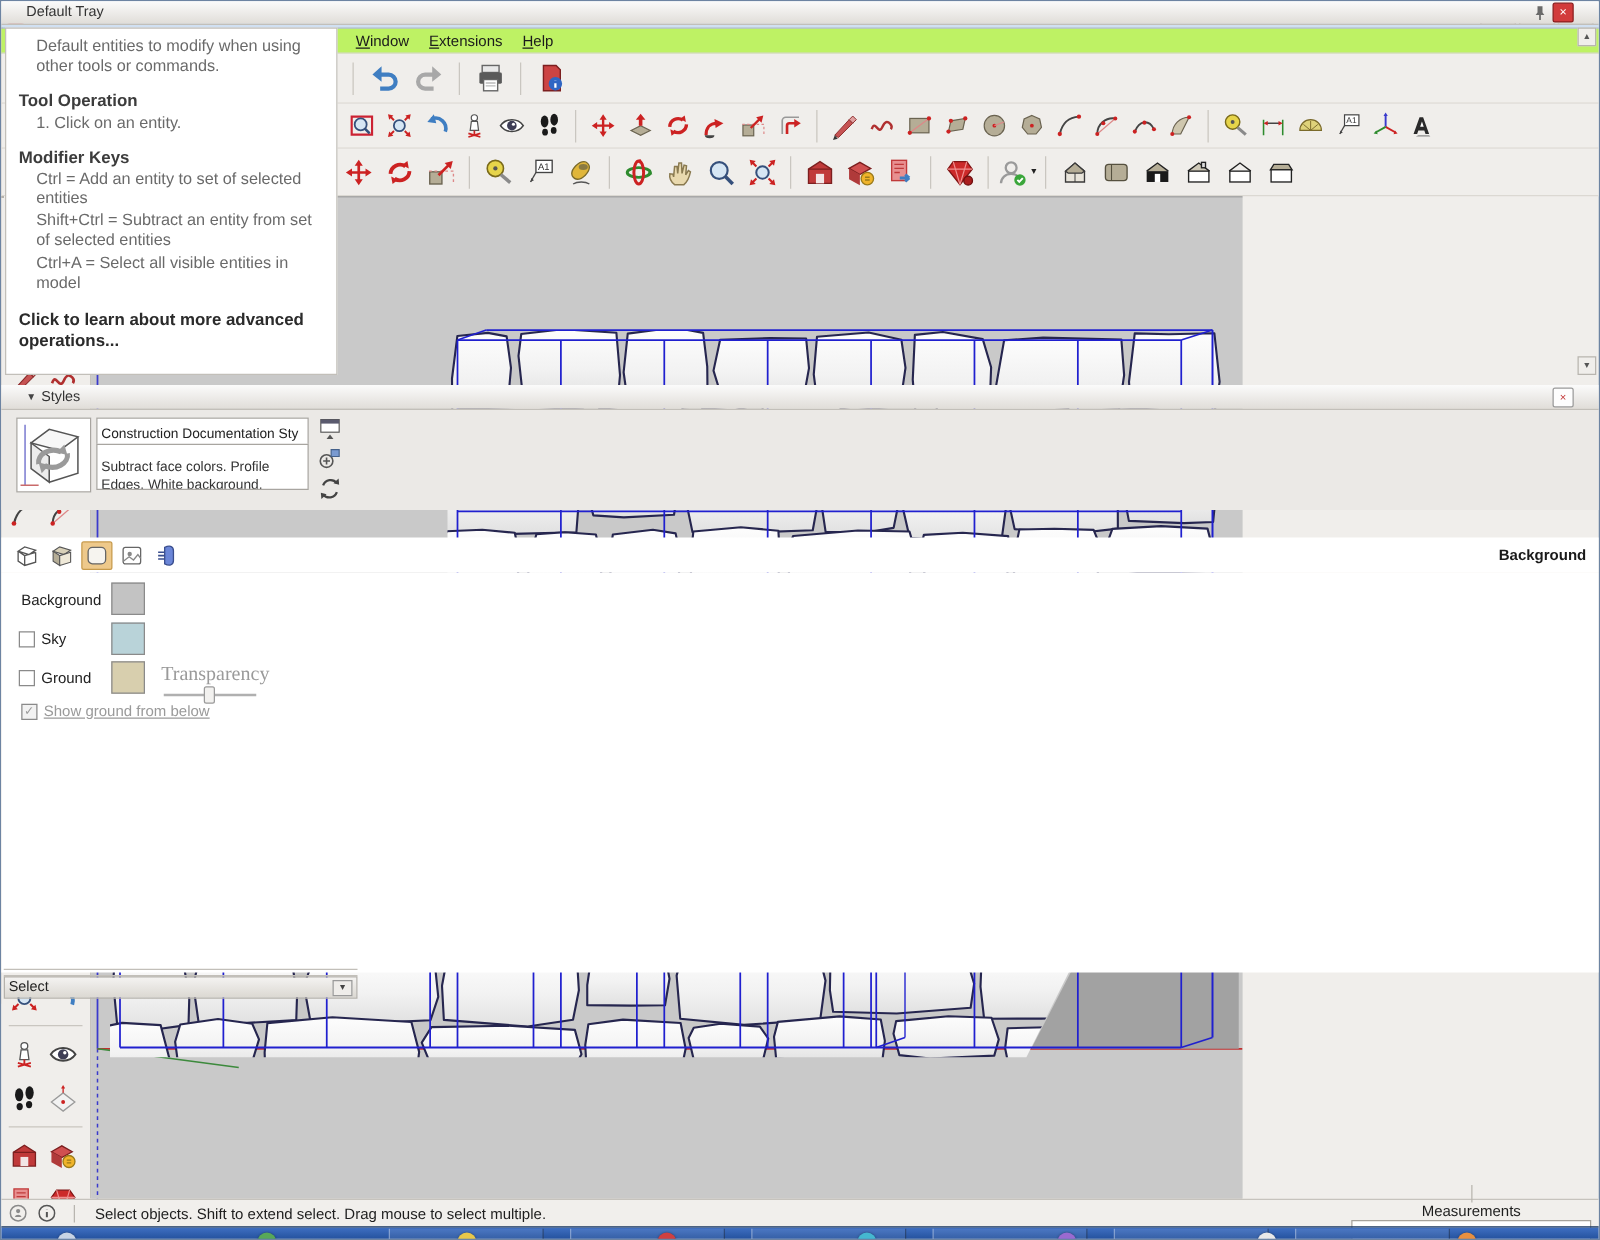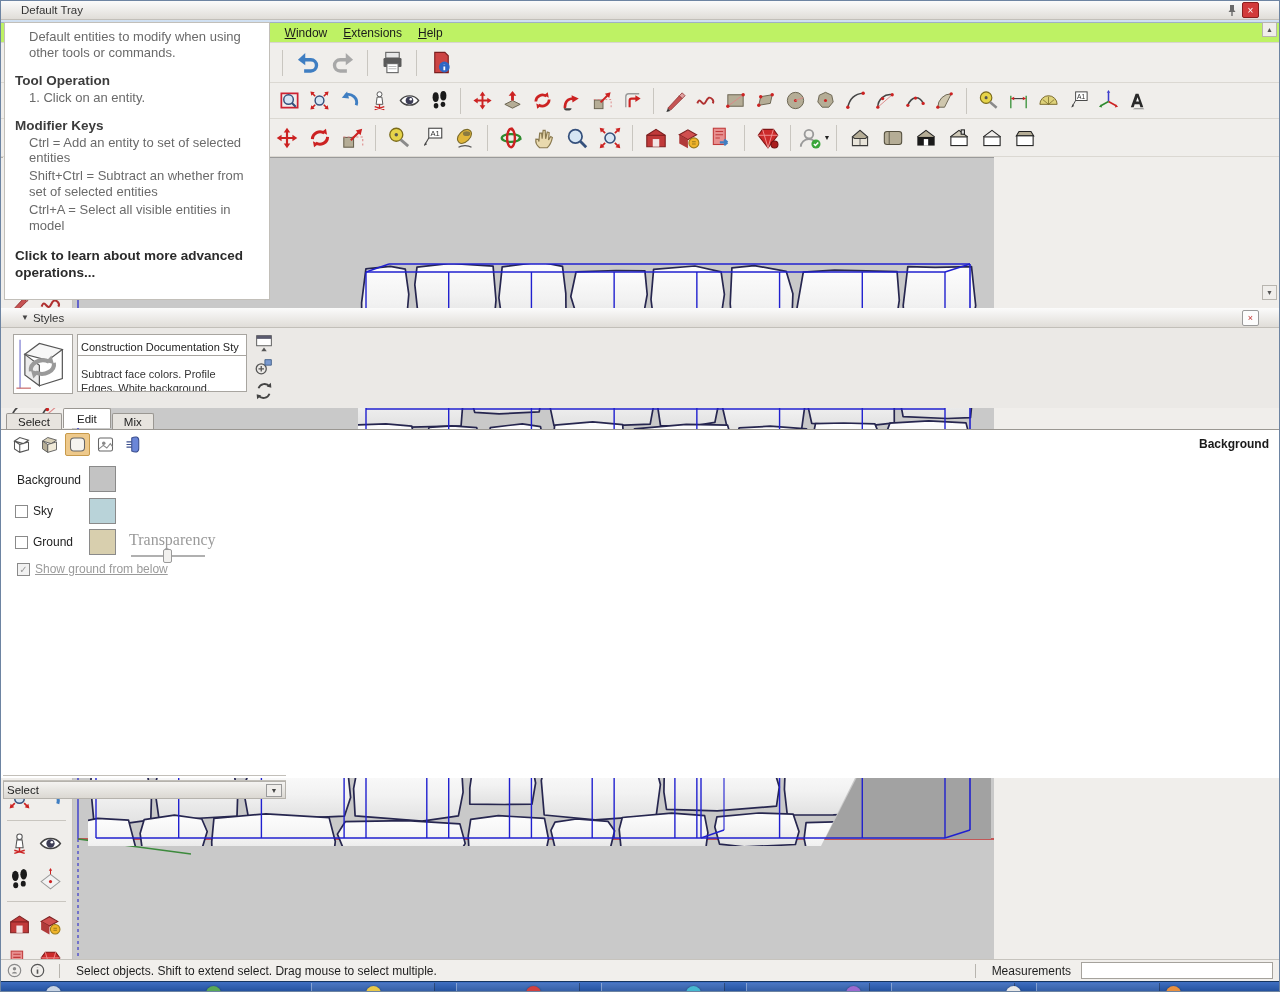--- a/index.html
+++ b/index.html
@@ -100,21 +100,21 @@
   #selbar .t{font-size:11.5px;color:#222;}
   #selbar .btn{margin-left:auto;width:16px;height:13px;background:#efedea;border:1px solid #9a9a9a;
     font-size:7px;color:#444;display:flex;align-items:center;justify-content:center;box-sizing:border-box;}
   #traydbl{position:absolute;left:2px;top:774px;width:283px;height:4px;border-top:1px solid #c2bfb9;border-bottom:1px solid #c2bfb9;}
   
   #statusbar{left:0;top:958px;width:100%;height:22px;background:#f1efec;border-top:1px solid #c6c3bd;
     display:flex;align-items:center;box-sizing:border-box;padding:0 6px;}
   #statusbar .msg{font-size:12px;color:#1e1e1e;margin-left:10px;}
   #statusbar .vr{width:1px;height:14px;background:#b8b5af;margin:0 6px;}
   #statusbar .cicon{width:15px;height:15px;margin-right:8px;}
-  #meas{margin-left:auto;display:flex;align-items:center;}
+  #meas{margin-left:auto;display:flex;align-items:center;flex-direction:column;}
   #meas .t{font-size:12px;color:#1e1e1e;margin:0 10px;}
   #meas input{width:192px;height:17px;border:1px solid #a5a29c;background:#fff;font-size:11px;box-sizing:border-box;}
   
   #taskbar{left:0;top:980px;width:100%;height:12px;background:linear-gradient(#3f6fc2,#1f4c97);border-top:1px solid #16355f;
     box-sizing:border-box;overflow:hidden;}
   .tkblock{position:absolute;top:1px;height:11px;width:122px;border-left:1px solid rgba(255,255,255,.35);
     border-right:1px solid rgba(0,0,0,.35);background:rgba(255,255,255,.08);}
   .tkico{position:absolute;top:4px;width:15px;height:15px;border-radius:50%;box-shadow:0 0 2px rgba(0,0,0,.4);}
 </style>
 </head>
@@ -1396,21 +1396,21 @@
       </span>
       <span id="tray-close">×</span>
     </div>
 
     <div id="instructor">
         <div class="p">Default entities to modify when using other tools or commands.</div>
         <div class="h">Tool Operation</div>
         <div class="p">1. Click on an entity.</div>
         <div class="h">Modifier Keys</div>
         <div class="p">Ctrl = Add an entity to set of selected entities</div>
-        <div class="p">Shift+Ctrl = Subtract an whether from set of selected entities</div>
+        <div class="p">Shift+Ctrl = Subtract an entity from set of selected entities</div>
         <div class="p">Ctrl+A = Select all visible entities in model</div>
         <div class="link">Click to learn about more advanced operations...</div>
       </div>
     <div id="insc">
       <span class="scrbtn" style="top:0;">▲</span>
       <span class="scrbtn" style="bottom:0;">▼</span>
     </div>
 
     <div id="stylhdr" class="trayhdr abs" style="top:307px;">
       <span class="tri">▼</span>
@@ -1451,21 +1451,20 @@
       <span class="sideicon icon" style="top:52px;">
         <svg viewBox="0 0 24 24">
             <path d="M6 9a7 7 0 0 1 12-2" fill="none" stroke="#444" stroke-width="2"></path>
             <path d="M19.5 3l.5 5.5-5-1.4z" fill="#444"></path>
             <path d="M18 15a7 7 0 0 1-12 2" fill="none" stroke="#444" stroke-width="2"></path>
             <path d="M4.5 21L4 15.5l5 1.4z" fill="#444"></path>
           </svg>
       </span>
     </div>
 
-    <div id="tabs"><span class="tab">Select</span><span class="tab active">Edit</span><span class="tab">Mix</span></div>
 
     <div id="editstrip">
       <span class="mi">
           <svg viewBox="0 0 24 24">
             <path d="M4 8l6-4 10 3-6 4zM4 8v9l6 4 10-3v-9M10 12v9M10 12L4 8m6 4l10-3" fill="none" stroke="#555" stroke-width="1.2"></path>
           </svg>
         </span>
       <span class="mi">
           <svg viewBox="0 0 24 24">
             <path d="M4 8l6-4 10 3-6 4z" fill="#d8d0b8" stroke="#555" stroke-width="1"></path>

